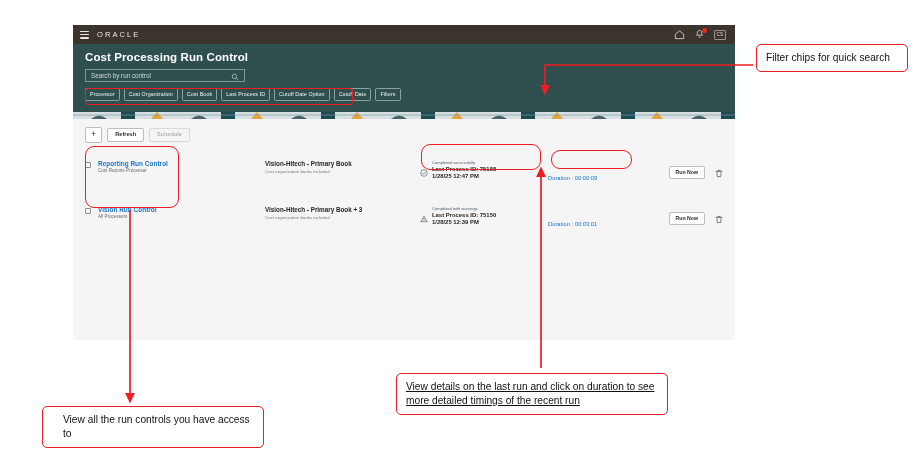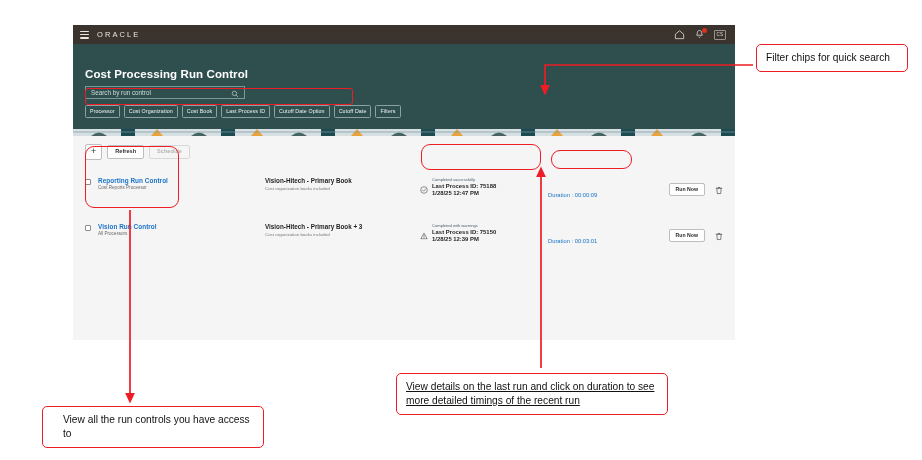--- a/index.html
+++ b/index.html
@@ -43,21 +43,21 @@
   }
   .avatar-box {
     width:12px; height:10px; border:1px solid #9a938c; border-radius:1px;
     color:#ded9d4; font-size:4.6px; display:flex; align-items:center; justify-content:center;
     letter-spacing:.2px;
   }
 
   
   .teal-header {
     background: #2f4f4f;
-    padding: 24px 12px 0 12px;
+    padding: 7px 12px 0 12px;
     position: relative;
   }
   .page-title {
     color:#ffffff; font-size:11.5px; font-weight:bold;
     letter-spacing:.1px; margin:0 0 6px 0;
   }
   .search-box {
     width:160px; height:13px; border:1px solid #7d9696;
     background:transparent; display:flex; align-items:center;
     padding:0 5px; position:relative;

